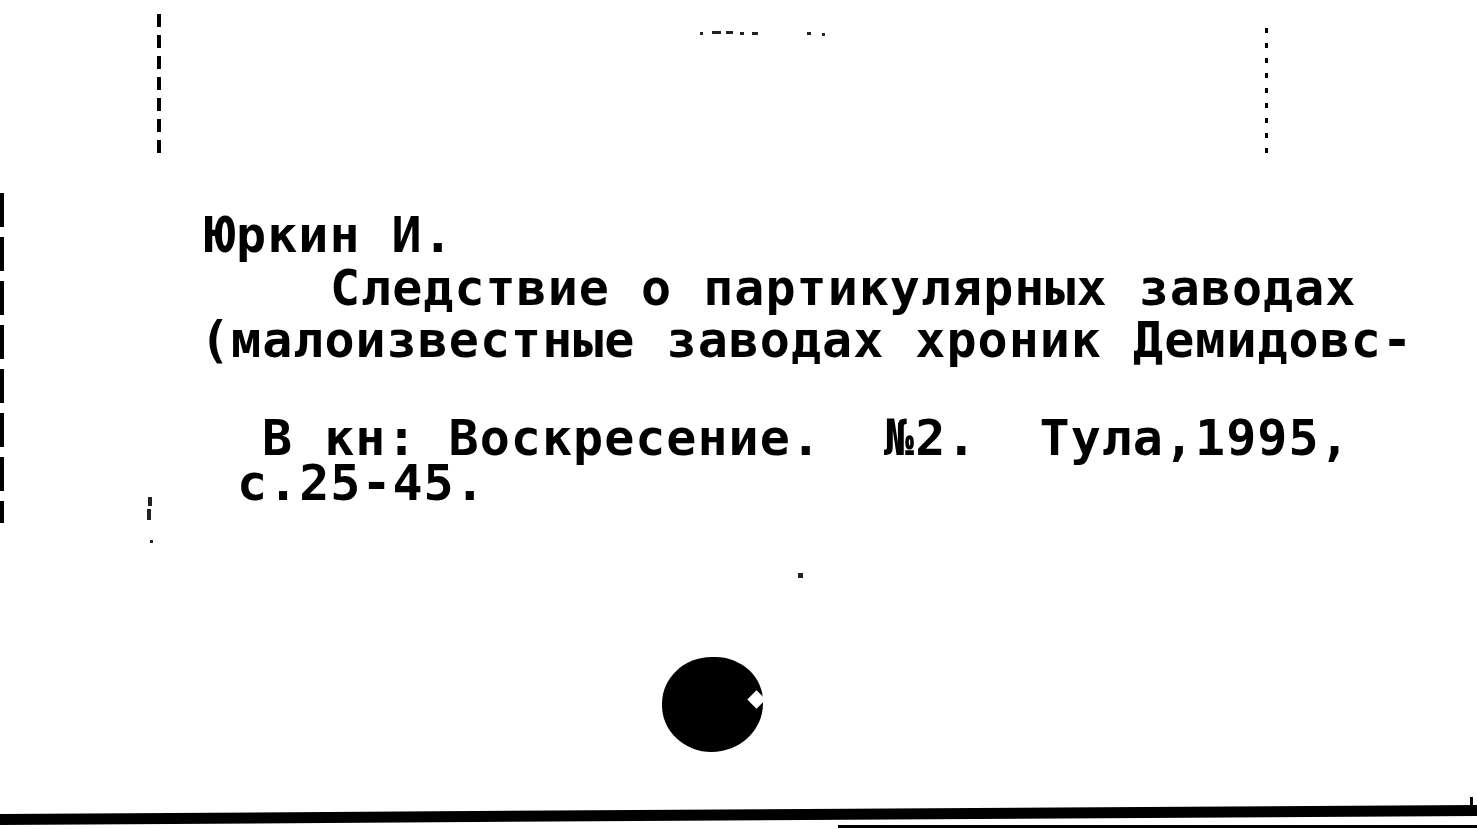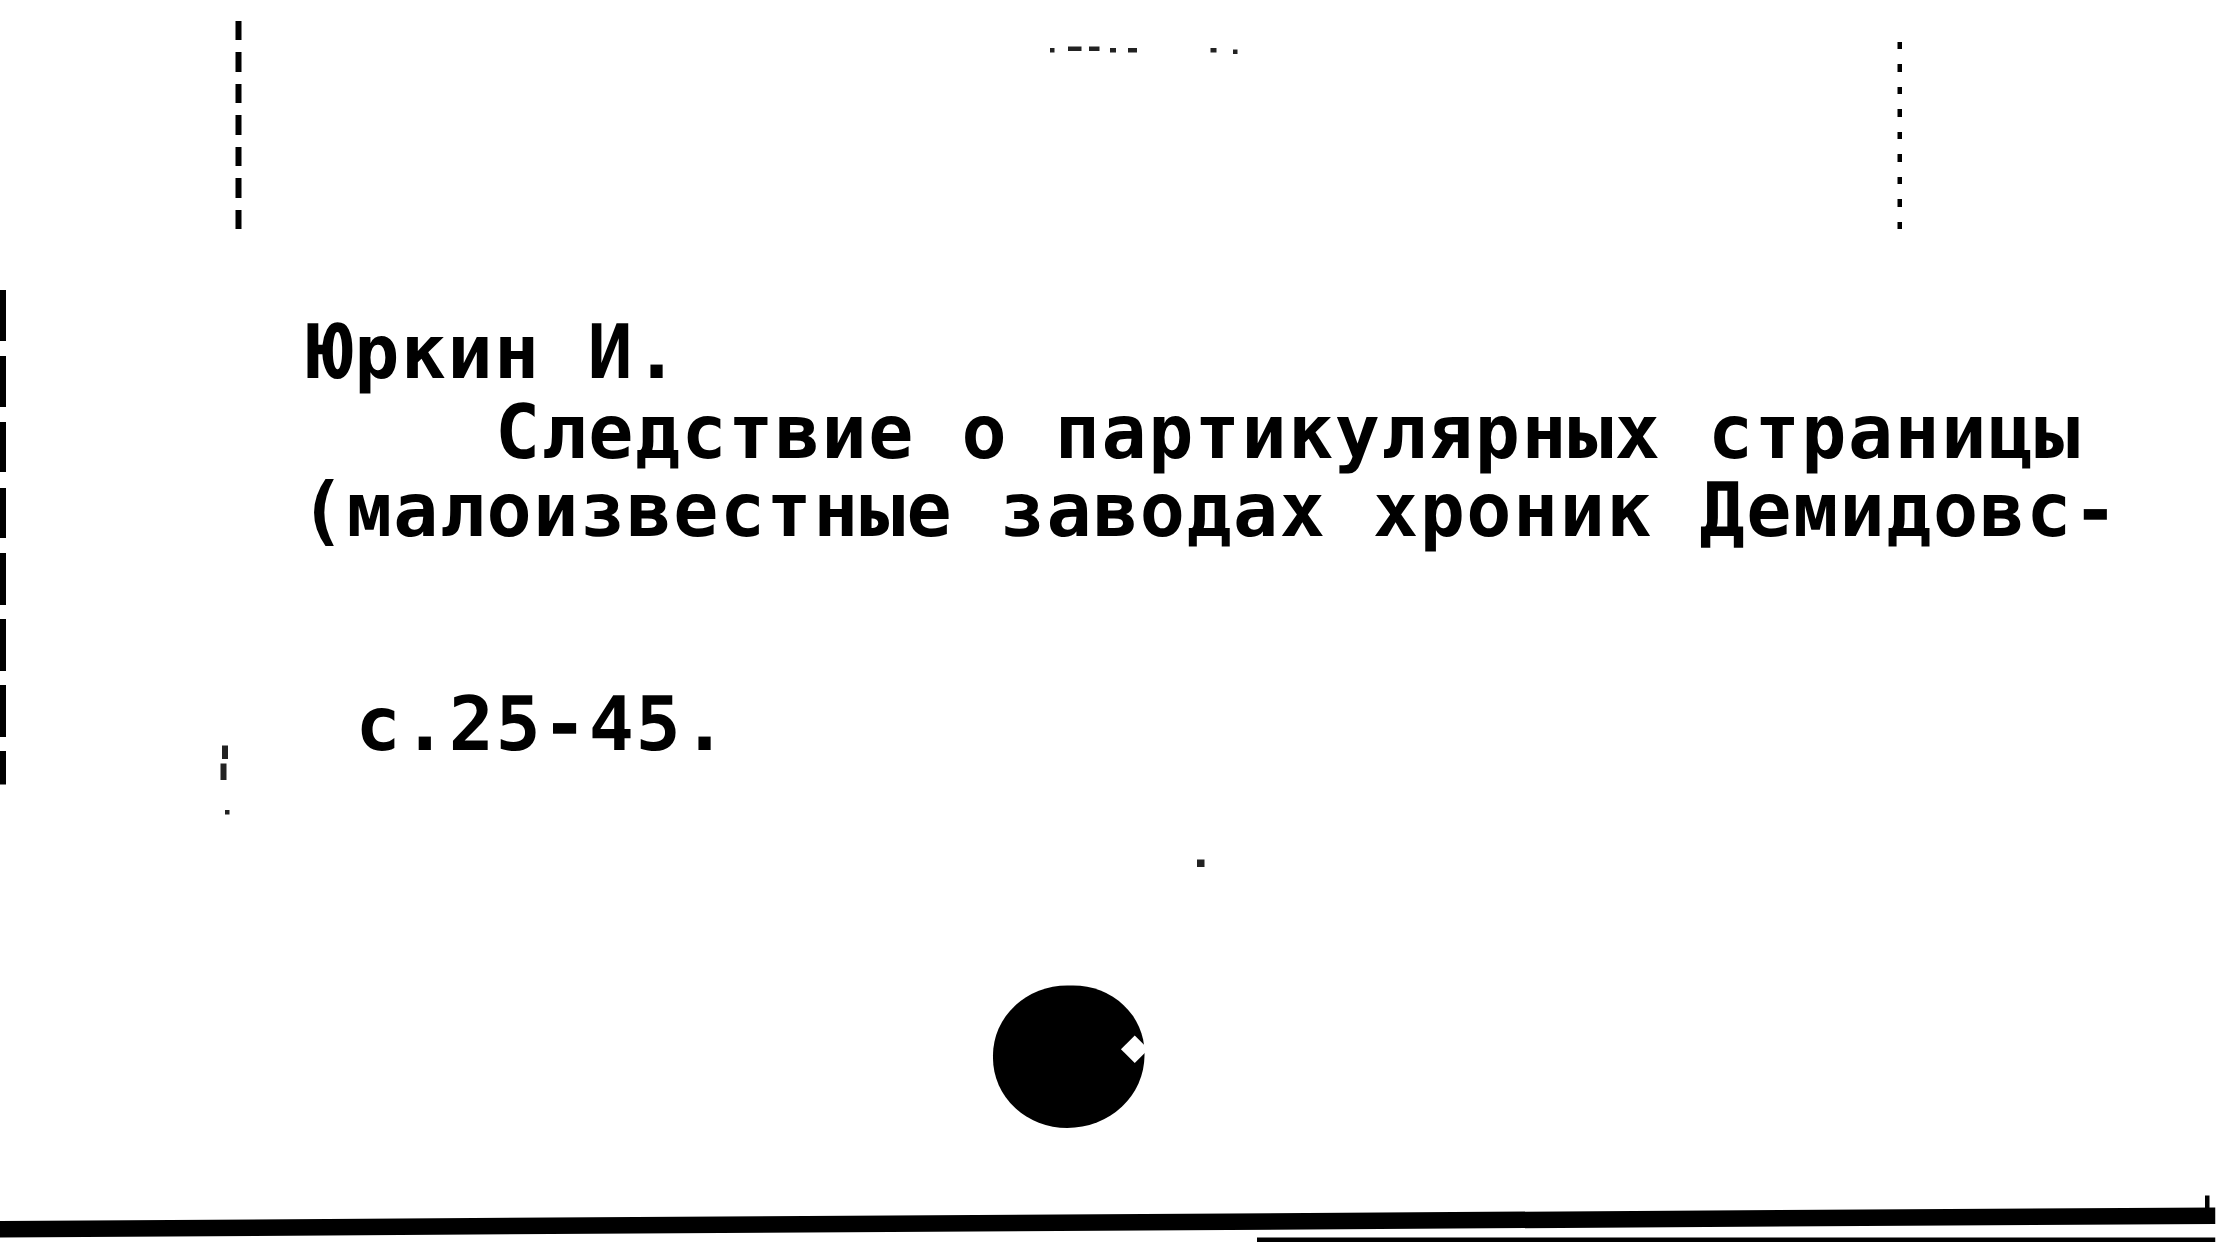--- a/index.html
+++ b/index.html
@@ -106,25 +106,26 @@
   .sp10 { left: 147px; top: 509px; width: 4px; height: 11px; }
   .sp11 { left: 150px; top: 540px; width: 3px; height: 3px; }
 </style>
 </head>
 <body>
 
 <div id="scan">
 
   <div class="card-line" id="line-author">Юркин И.</div>
 
-  <div class="card-line" id="line-title-1">Следствие о партикулярных страницы</div>
+  <div class="card-line" id="line-title-1">Следствие о партикулярных заводах</div>
 
   <div class="card-line" id="line-title-2">(малоизвестные заводах хроник Демидовс-</div>
 
 
+  <div class="card-line" id="line-source-1">В кн: Воскресение.  №2.  Тула,1995,</div>
 
   <div class="card-line" id="line-source-2">с.25-45.</div>
 
   <div class="fold-dash-left"></div>
 
   <div class="fold-dash-right"></div>
 
   <div class="left-edge-mark"></div>
 
   <div class="hole-punch"></div>

